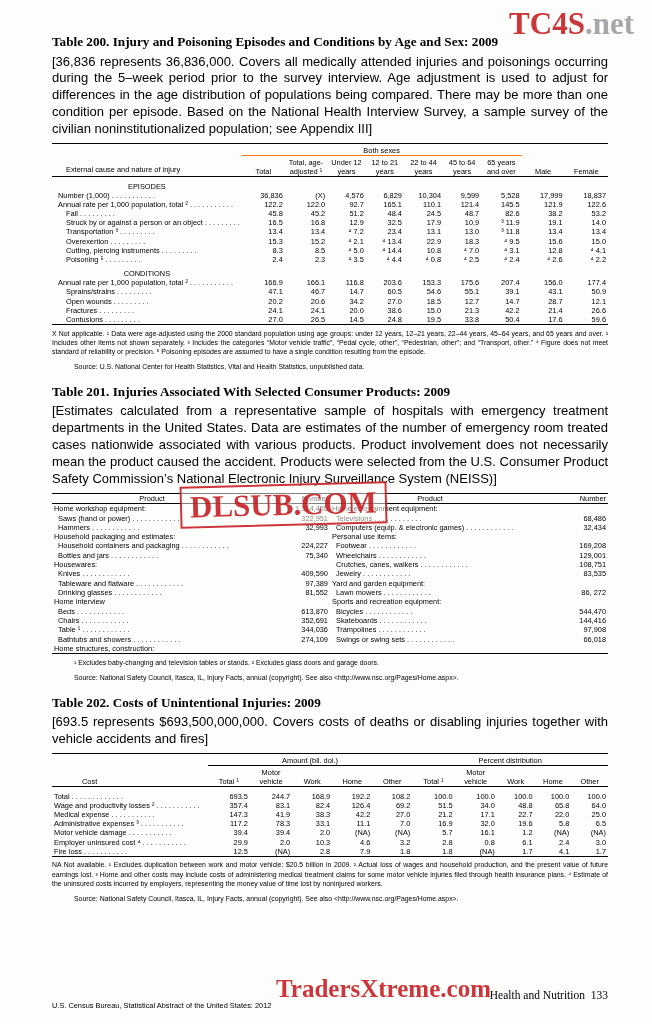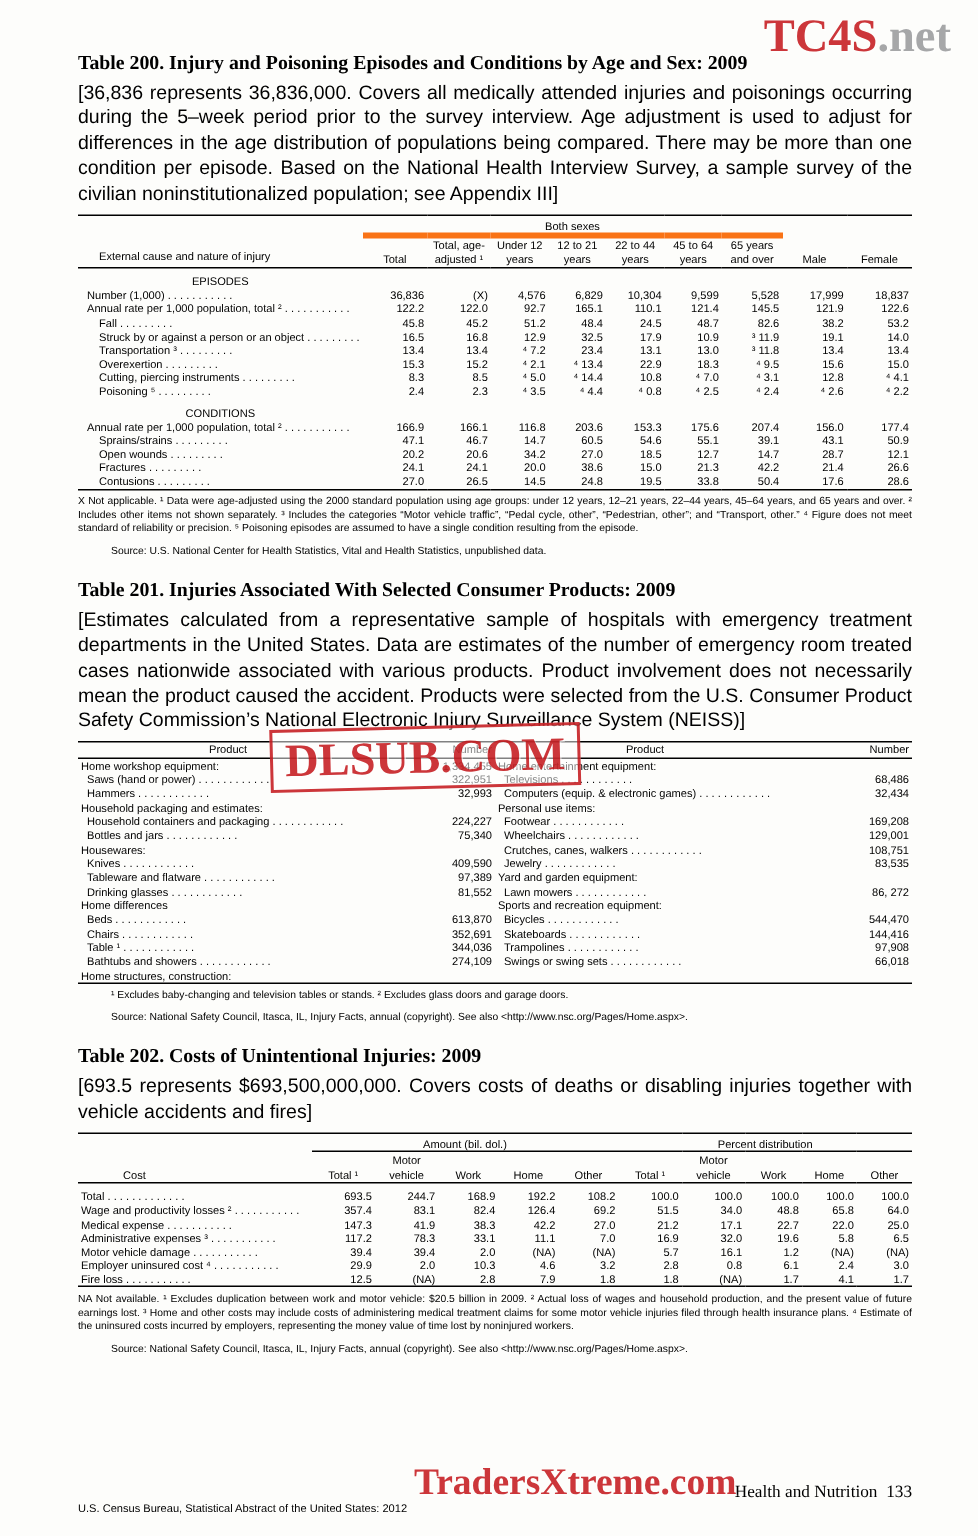--- a/index.html
+++ b/index.html
@@ -127,21 +127,21 @@
       <col style="width:7.7%">
         <col style="width:7.7%">
         <col style="width:7.7%">
         <col style="width:8.2%">
       <col style="width:8.6%">
         <col style="width:8.6%">
     </colgroup>
     <tbody>
         <tr class="rule-top">
       <td rowspan="2" style="border-bottom:0;"></td>
-      <td colspan="7" class="ctr" style="border-bottom:4px solid #f97316;padding-top:2px;">Both sexes</td>
+      <td colspan="7" class="ctr" style="border-bottom:1px solid #f97316;padding-top:2px;">Both sexes</td>
       <td rowspan="2" style="border-bottom:0;"></td>
       <td rowspan="2" style="border-bottom:0;"></td>
     </tr>
     <tr>
           <td colspan="7" style="height:2px;"></td>
         </tr>
     <tr>
       <td class="lf" style="vertical-align:bottom;padding-bottom:2px;padding-left:14px;">External cause and nature of injury</td>
       <td class="ctr">Total</td>
       <td class="ctr">Total, age-adjusted ¹</td>
@@ -329,21 +329,21 @@
         <tr>
           <td class="leader ind2">Contusions . . . . . . . . .</td>
           <td class="rt">27.0</td>
           <td class="rt">26.5</td>
           <td class="rt">14.5</td>
           <td class="rt">24.8</td>
           <td class="rt">19.5</td>
           <td class="rt">33.8</td>
           <td class="rt">50.4</td>
           <td class="rt">17.6</td>
-          <td class="rt">28.6</td>
+          <td class="rt">59.6</td>
         </tr>
       </tbody>
     <tbody>
         <tr class="rule-top">
           <td colspan="10" style="height:1px;"></td>
         </tr>
   </tbody>
     </table>
 
   <p class="fn">X Not applicable. ¹ Data were age-adjusted using the 2000 standard population using age groups: under 12 years, 12–21 years, 22–44 years, 45–64 years, and 65 years and over. ² Includes other items not shown separately. ³ Includes the categories “Motor vehicle traffic”, “Pedal cycle, other”, “Pedestrian, other”; and “Transport, other.” ⁴ Figure does not meet standard of reliability or precision. ⁵ Poisoning episodes are assumed to have a single condition resulting from the episode.</p>
@@ -425,21 +425,21 @@
             <td class="leader">Yard and garden equipment:</td>
             <td class="rt"></td>
           </tr>
           <tr>
             <td class="leader ind1">Drinking glasses . . . . . . . . . . . .</td>
             <td class="rt">81,552</td>
             <td class="leader ind1">Lawn mowers . . . . . . . . . . . .</td>
             <td class="rt">86, 272</td>
           </tr>
           <tr>
-            <td class="leader">Home differences</td>
+            <td class="leader">Home interview</td>
             <td class="rt"></td>
             <td class="leader">Sports and recreation equipment:</td>
             <td class="rt"></td>
           </tr>
           <tr>
             <td class="leader ind1">Beds . . . . . . . . . . . .</td>
             <td class="rt">613,870</td>
             <td class="leader ind1">Bicycles . . . . . . . . . . . .</td>
             <td class="rt">544,470</td>
           </tr>

